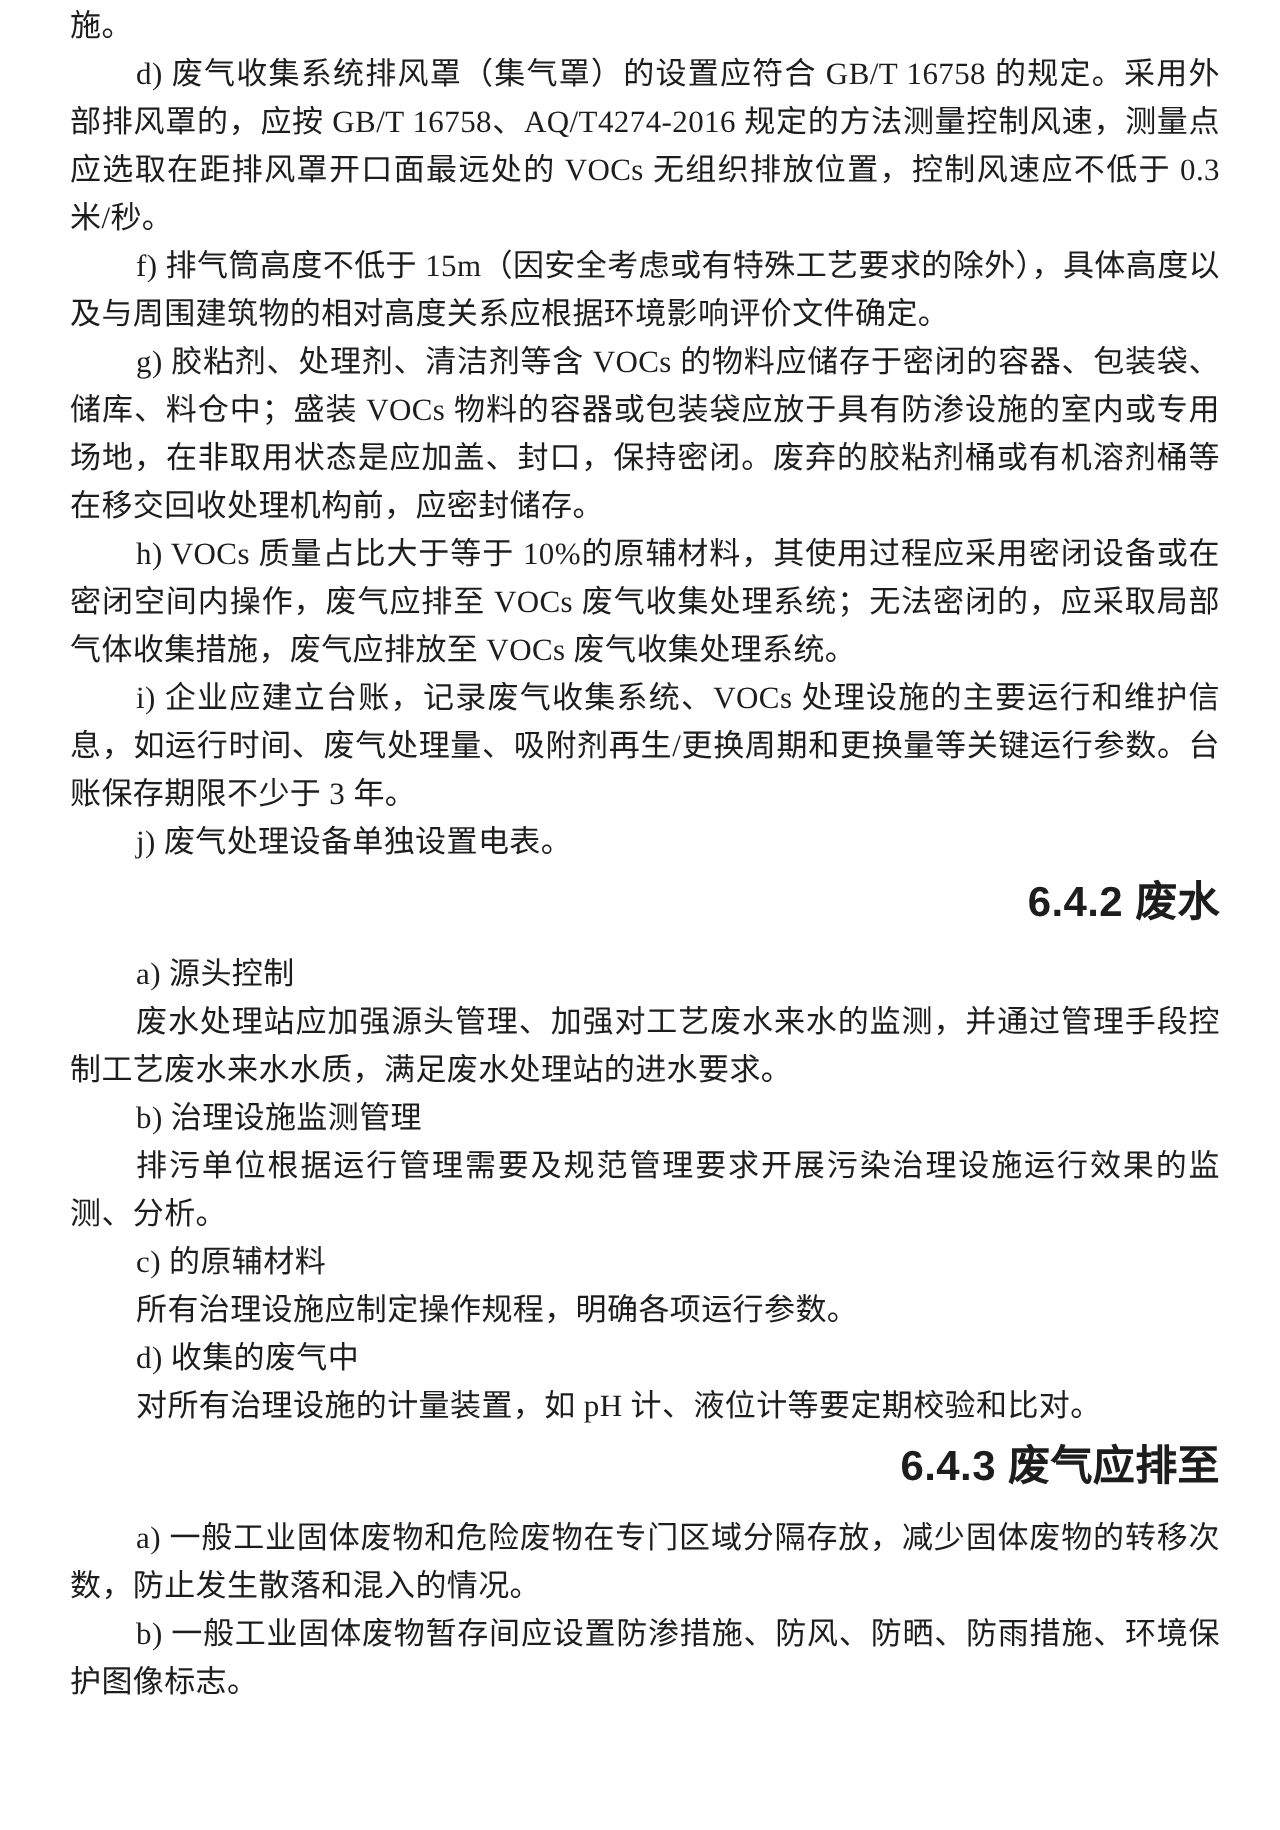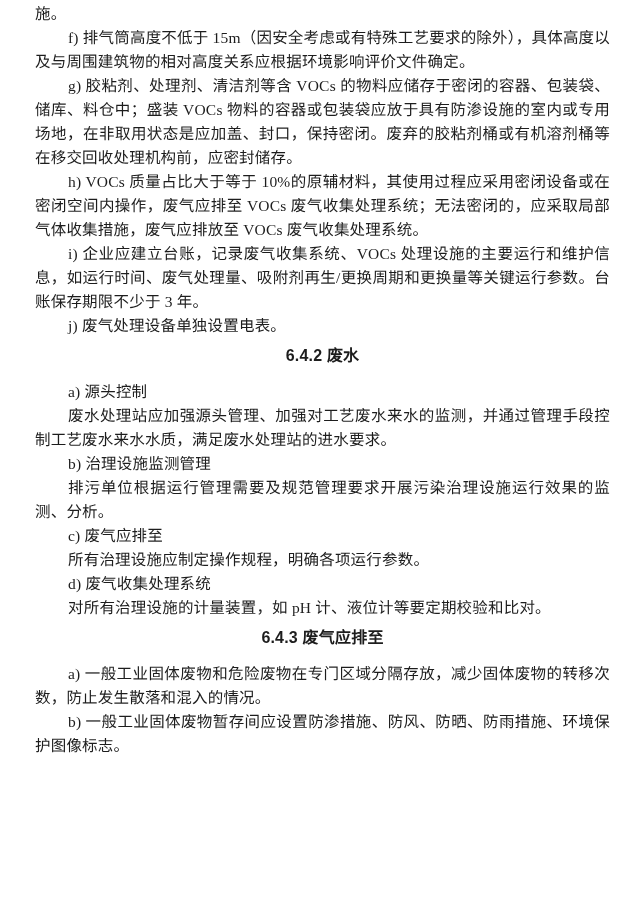--- a/index.html
+++ b/index.html
@@ -31,44 +31,45 @@
   }
   .para.item {
     text-indent: 33px;
   }
   .para.continuation {
     text-indent: 0;
   }
   .para.heading {
     font-family: "Liberation Sans", "DejaVu Sans", sans-serif;
     font-weight: bold;
-    font-size: 16px;
+    font-size: 21px;
     line-height: 24px;
     text-indent: 0;
-    text-align: center;
+    text-align: right;
     margin: 6px 0 12px 0;
   }
 </style>
 </head>
 <body>
 
 <div class="page" style="background: rgb(255, 255, 255); color: rgb(29, 29, 29);">
   <div class="doc-body">
       <p class="para continuation">施。</p>
+      <p class="para item">d) 废气收集系统排风罩（集气罩）的设置应符合 GB/T 16758 的规定。采用外部排风罩的，应按 GB/T 16758、AQ/T4274-2016 规定的方法测量控制风速，测量点应选取在距排风罩开口面最远处的 VOCs 无组织排放位置，控制风速应不低于 0.3 米/秒。</p>
       <p class="para item">f) 排气筒高度不低于 15m（因安全考虑或有特殊工艺要求的除外），具体高度以及与周围建筑物的相对高度关系应根据环境影响评价文件确定。</p>
       <p class="para item">g) 胶粘剂、处理剂、清洁剂等含 VOCs 的物料应储存于密闭的容器、包装袋、储库、料仓中；盛装 VOCs 物料的容器或包装袋应放于具有防渗设施的室内或专用场地，在非取用状态是应加盖、封口，保持密闭。废弃的胶粘剂桶或有机溶剂桶等在移交回收处理机构前，应密封储存。</p>
       <p class="para item">h) VOCs 质量占比大于等于 10%的原辅材料，其使用过程应采用密闭设备或在密闭空间内操作，废气应排至 VOCs 废气收集处理系统；无法密闭的，应采取局部气体收集措施，废气应排放至 VOCs 废气收集处理系统。</p>
       <p class="para item">i) 企业应建立台账，记录废气收集系统、VOCs 处理设施的主要运行和维护信息，如运行时间、废气处理量、吸附剂再生/更换周期和更换量等关键运行参数。台账保存期限不少于 3 年。</p>
       <p class="para item">j) 废气处理设备单独设置电表。</p>
       <p class="para heading">6.4.2 废水</p>
       <p class="para item">a) 源头控制</p>
       <p class="para item">废水处理站应加强源头管理、加强对工艺废水来水的监测，并通过管理手段控制工艺废水来水水质，满足废水处理站的进水要求。</p>
       <p class="para item">b) 治理设施监测管理</p>
       <p class="para item">排污单位根据运行管理需要及规范管理要求开展污染治理设施运行效果的监测、分析。</p>
-      <p class="para item">c) 废气应排至</p>
+      <p class="para item">c) 的原辅材料</p>
       <p class="para item">所有治理设施应制定操作规程，明确各项运行参数。</p>
-      <p class="para item">d) 废气收集处理系统</p>
+      <p class="para item">d) 收集的废气中</p>
       <p class="para item">对所有治理设施的计量装置，如 pH 计、液位计等要定期校验和比对。</p>
       <p class="para heading">6.4.3 废气应排至</p>
       <p class="para item">a) 一般工业固体废物和危险废物在专门区域分隔存放，减少固体废物的转移次数，防止发生散落和混入的情况。</p>
       <p class="para item">b) 一般工业固体废物暂存间应设置防渗措施、防风、防晒、防雨措施、环境保护图像标志。</p>
     </div>
 </div>
 
 </body></html>

